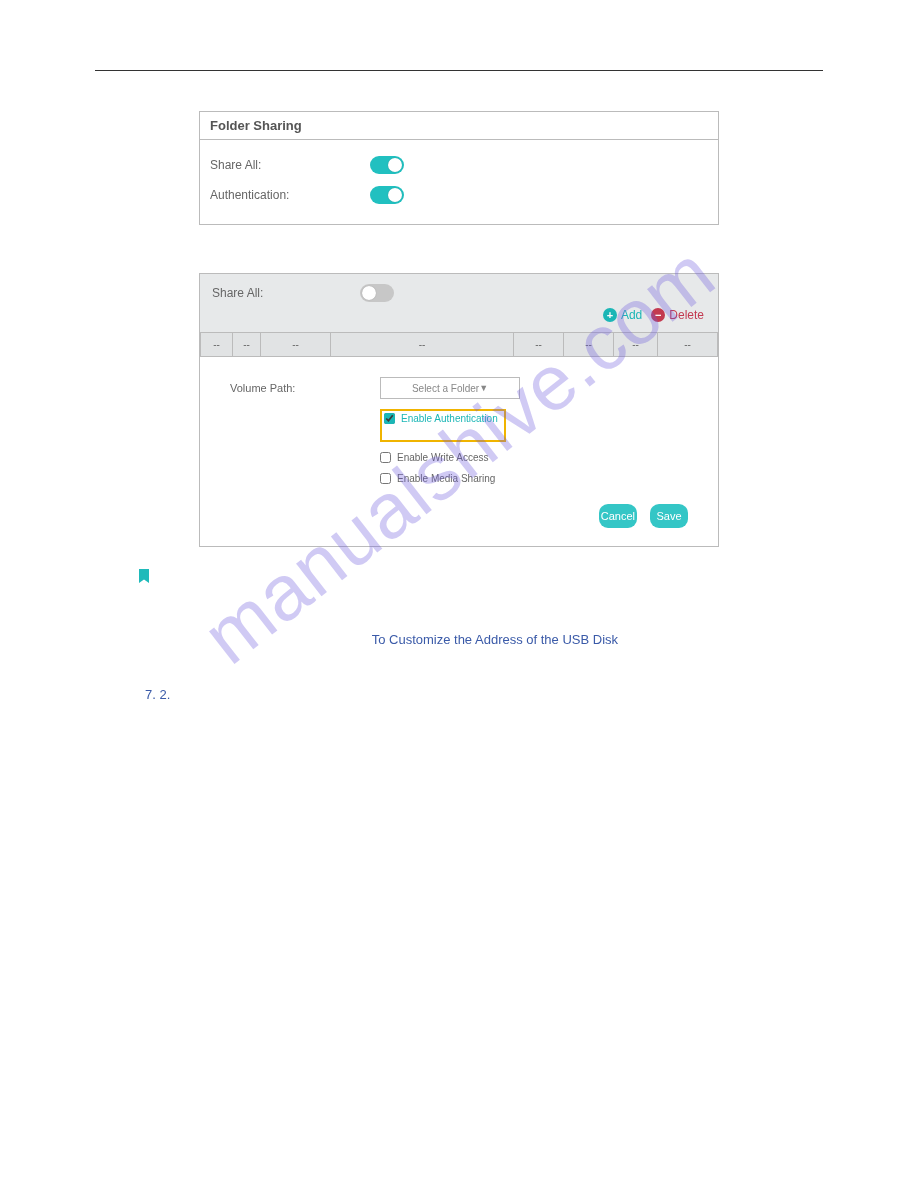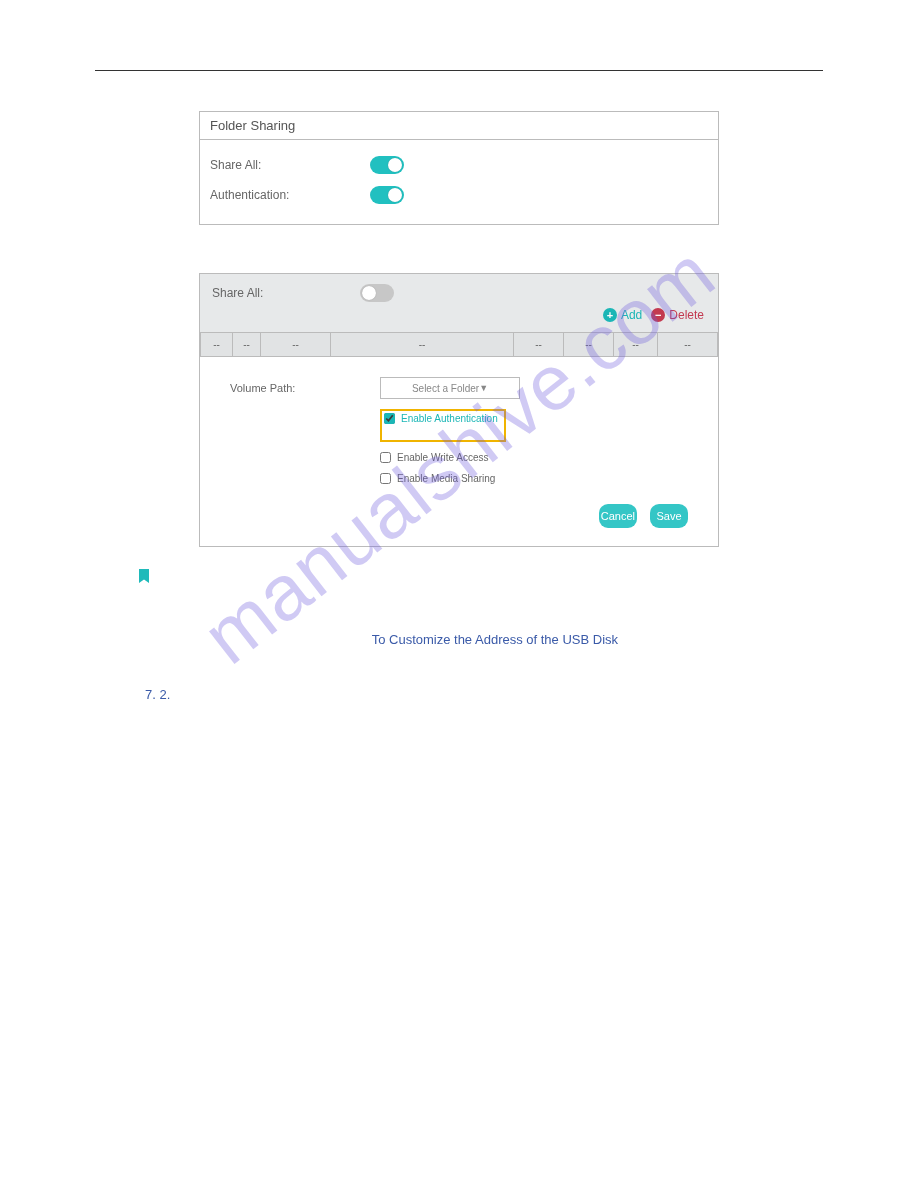--- a/index.html
+++ b/index.html
@@ -24,20 +24,21 @@
   .panel1 {
     border: 1px solid #bbb;
     margin: 0 auto 48px auto;
     width: 520px;
   }
   .panel1-header {
     border-bottom: 1px solid #bbb;
     padding: 6px 10px;
     font-size: 13px;
     color: #555;
+    font-weight: bold;
   }
   .panel1-body {
     padding: 10px 10px 14px 10px;
   }
   .p1-row {
     display: flex;
     align-items: center;
     font-size: 12px;
     color: #666;
     padding: 6px 0;

